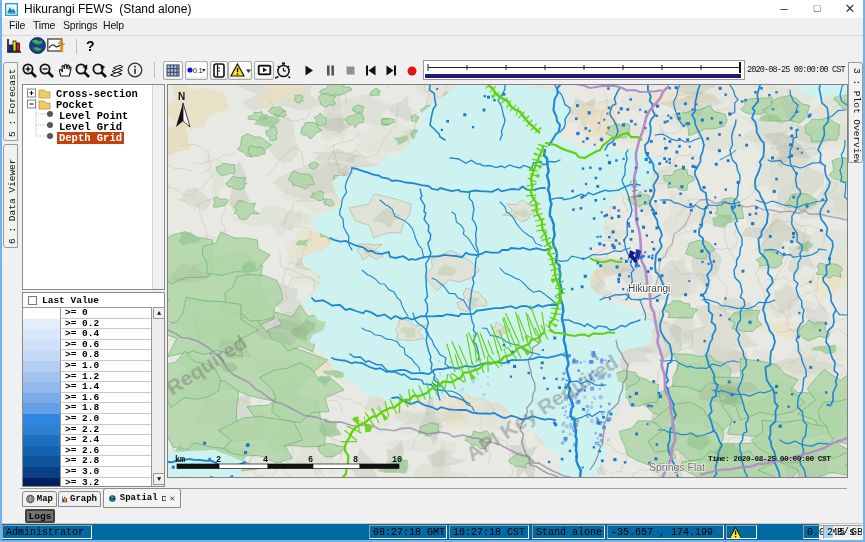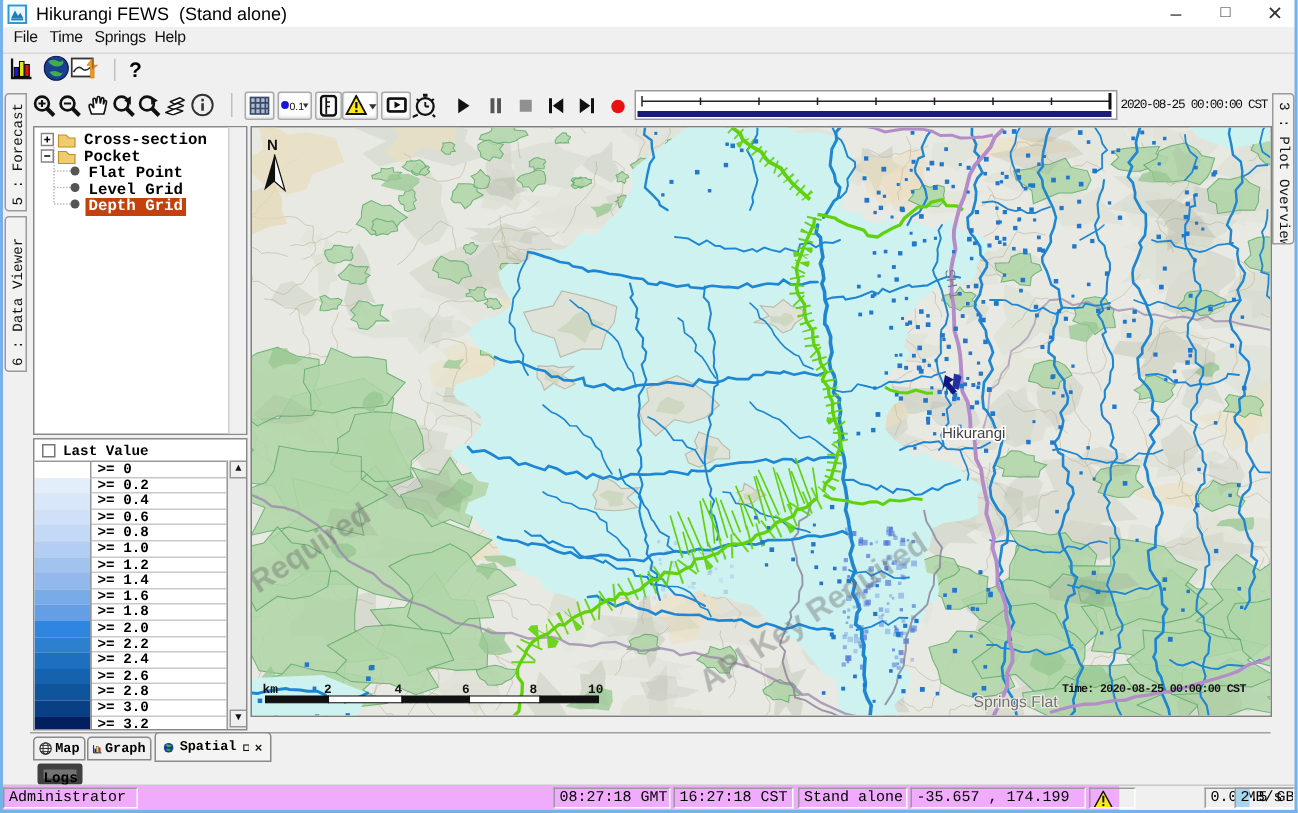--- a/index.html
+++ b/index.html
@@ -52,24 +52,24 @@
 #legsb{position:absolute;left:128px;top:14px;width:15px;height:181px;background:#ececec;border-left:1px solid #999}
 .sbbtn{position:absolute;left:1px;width:12px;height:12px;background:#f0f0f0;border:1px solid #999;
  font-size:7px;text-align:center;line-height:11px;color:#111}
 
 #map{left:167px;top:84px;width:681px;height:394px;border:1px solid #808080;background:#e7e9e2;overflow:hidden}
 
 .btab{position:absolute;background:#f0f0f0;border:1px solid #8a8a8a;border-radius:3px 3px 0 0;
  font-family:"Liberation Mono",monospace;font-size:9px;font-weight:bold;color:#000;
  display:flex;align-items:center;padding:0 3px;gap:2px;overflow:hidden}
 #btabline{left:20px;top:488px;width:827px;height:1px;background:#a0a0a0}
-#logsbtn{left:25px;top:509px;width:30px;height:14px;background:#737373;border:4px solid #404040;border-radius:2px;
+#logsbtn{left:25px;top:509px;width:30px;height:14px;background:#737373;border:2px solid #404040;border-radius:2px;
  font-family:"Liberation Mono",monospace;font-size:9.5px;font-weight:bold;text-align:center;line-height:12px}
 
-#statusbar{left:2px;top:524px;width:744px;height:16px;background:#f0abfc;
+#statusbar{left:2px;top:524px;width:817px;height:16px;background:#0369a1;
  font-family:"Liberation Mono",monospace;font-size:10px;color:#000}
 .scell{position:absolute;top:1px;height:14px;border:1px solid;border-color:#9a9a9a #ffffff #ffffff #9a9a9a;
  padding:1px 3px 0 3px;overflow:hidden;white-space:nowrap}
 #statline{left:2px;top:523px;width:861px;height:1px;background:#c8c8c8}
 svg{display:block}
 </style></head>
 <body>
 <div id="frame"></div>
 
 <div class="abs" id="titlebar"></div>
@@ -273,21 +273,21 @@
         <path d="M12,13 h5 l2,2 h4 v6 h-11 Z"></path>
   </g>
   <g fill="#555">
         <circle cx="23" cy="26" r="3"></circle>
         <circle cx="23" cy="37" r="3"></circle>
         <circle cx="23" cy="48" r="3"></circle>
       </g>
  </svg>
  <div class="trow" style="left:33px;top:3px">Cross-section</div>
  <div class="trow" style="left:33px;top:14px">Pocket</div>
- <div class="trow" style="left:36px;top:25px">Flat Point</div>
+ <div class="trow" style="left:36px;top:25px">Level Point</div>
  <div class="trow" style="left:36px;top:36px">Level Grid</div>
  <div class="trow" style="left:34px;top:47px"><span class="sel">Depth Grid</span></div>
 </div>
 <div class="abs" id="treesb"></div>
 
 <div class="abs" id="legend">
  <div id="lvcheck"></div>
     <div id="lvlabel">Last Value</div>
  <div id="ltable">
       <div class="lrow">

